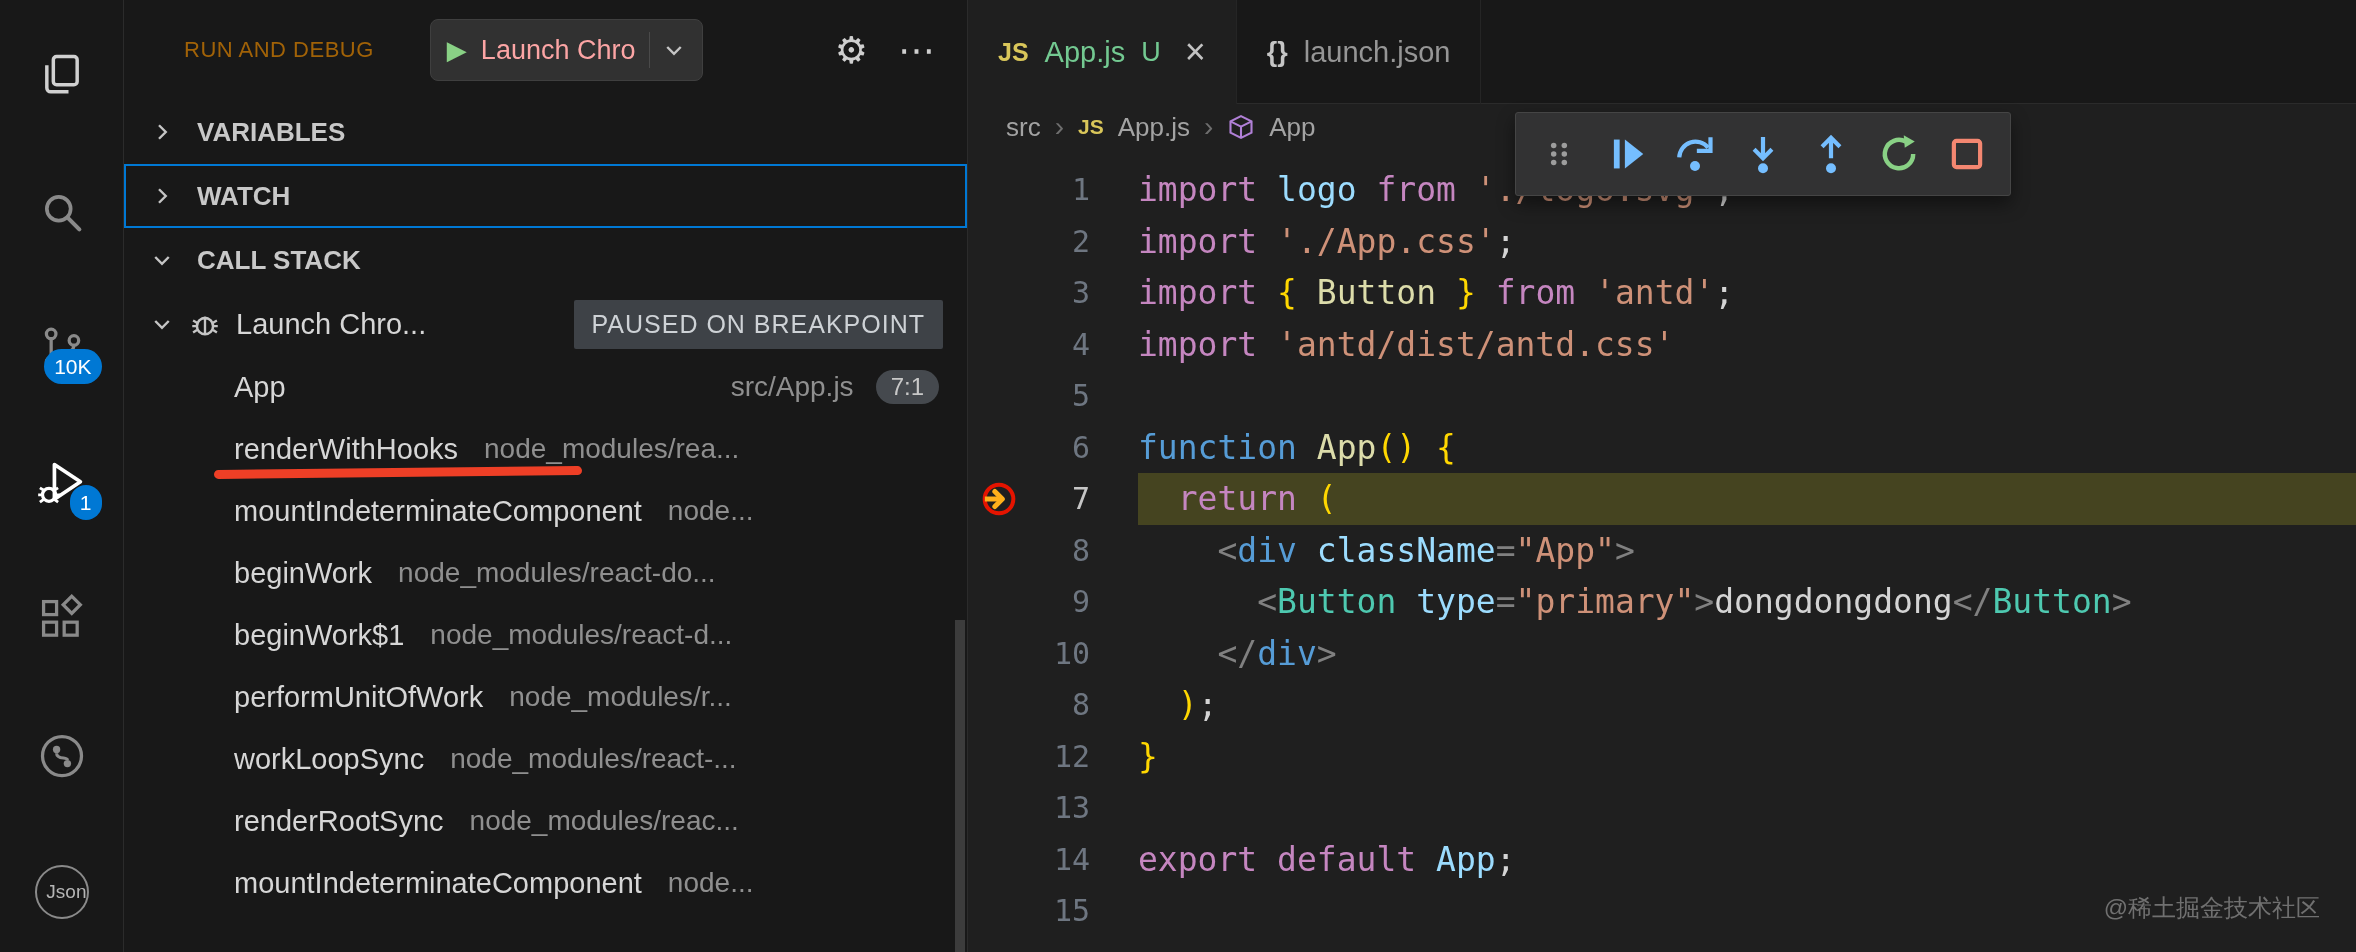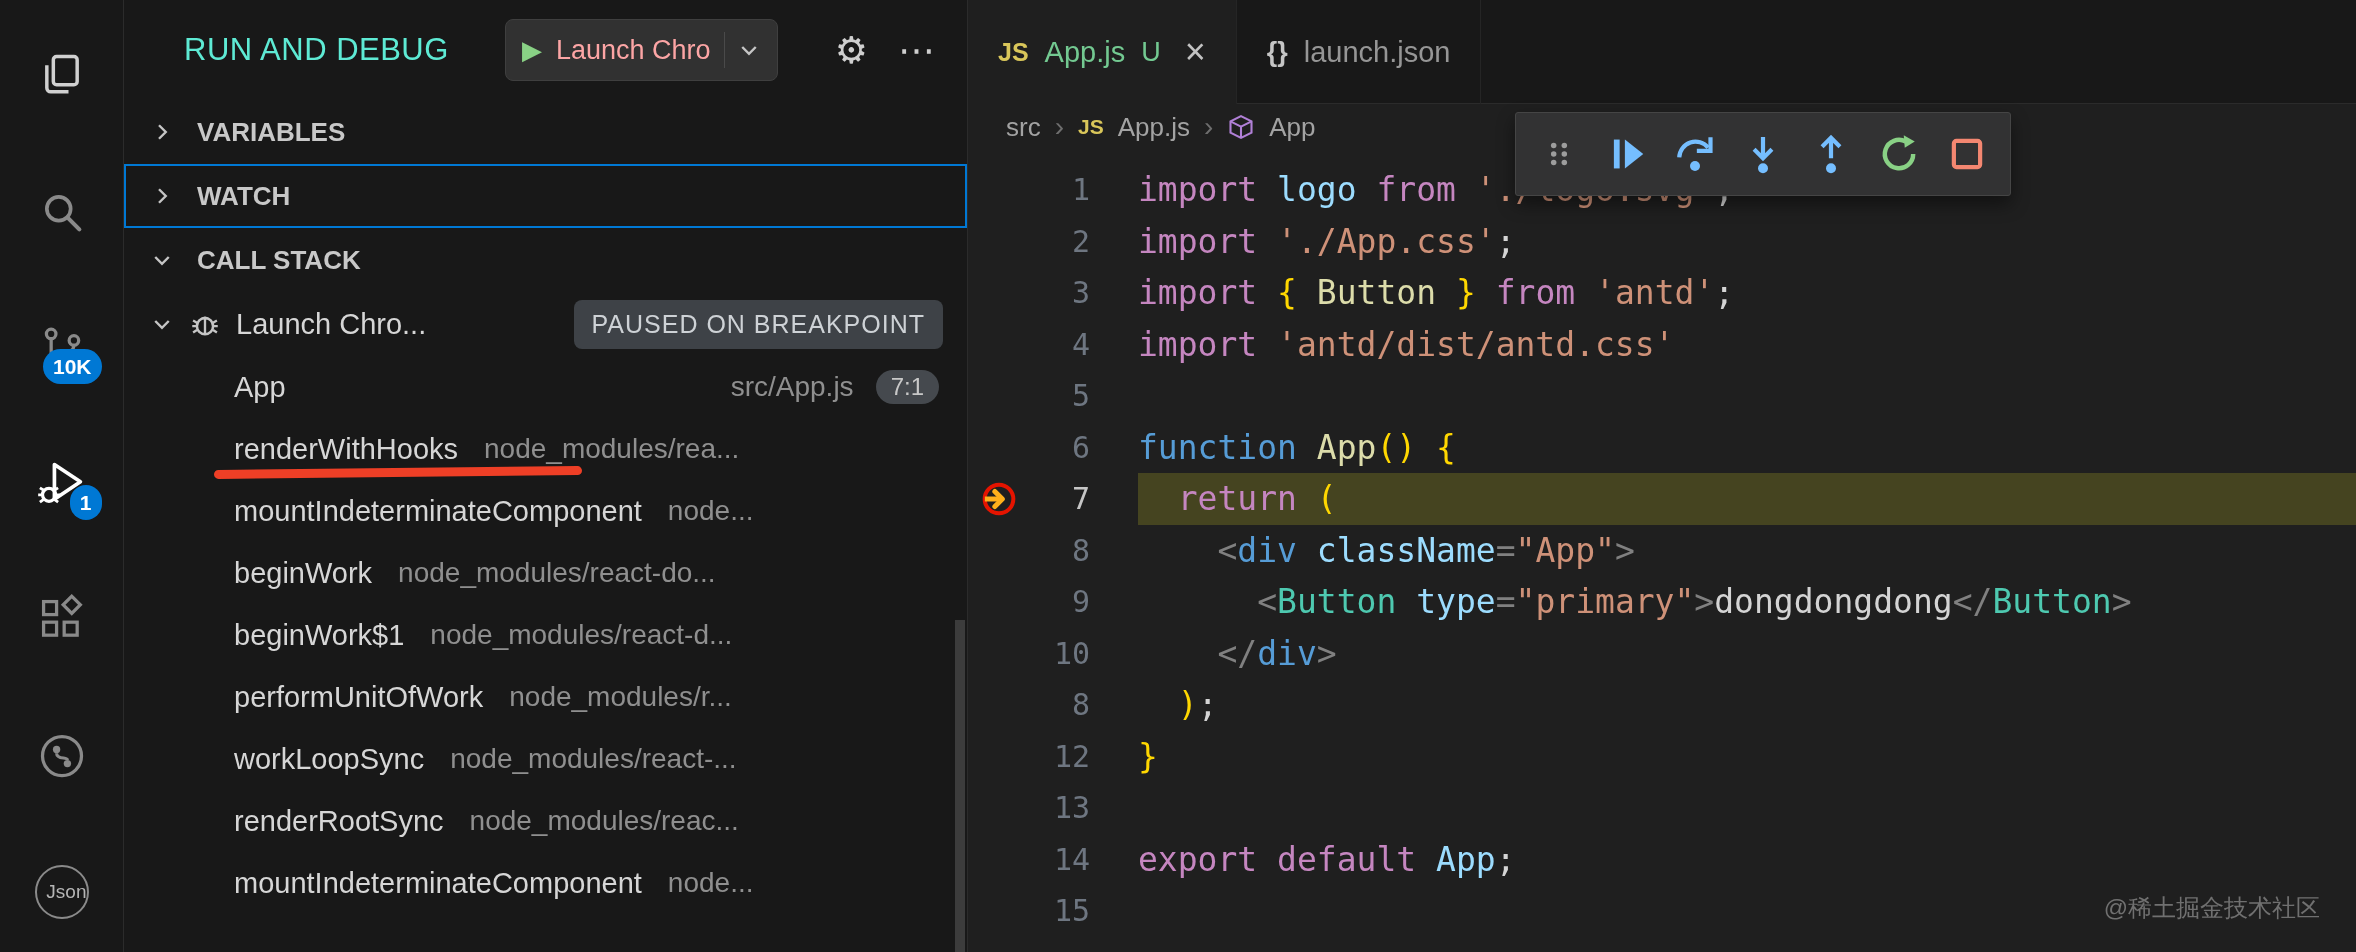--- a/index.html
+++ b/index.html
@@ -5,45 +5,45 @@
   *{margin:0;padding:0;box-sizing:border-box}
   html,body{width:2356px;height:952px;overflow:hidden;background:#1f1f1f;
     font-family:"Liberation Sans",sans-serif;color:#ccc;-webkit-font-smoothing:antialiased}
   .app{position:absolute;inset:0;display:flex}
 
   
   .activitybar{width:124px;background:#181818;border-right:1px solid #2b2b2b;
     display:flex;flex-direction:column;align-items:center;padding-top:48px;gap:80px;flex:none}
   .ab-item{position:relative;width:56px;height:56px;display:flex;align-items:center;justify-content:center;cursor:pointer}
   .ab-badge{position:absolute;bottom:-8px;right:-12px;background:var(--badge,#0078d4);color:#fff;
-    border-radius:22px;font-size:21px;font-weight:700;line-height:1;padding:7px 10px;min-width:32px;text-align:center}
+    border-radius:22px;font-size:21px;font-weight:400;line-height:1;padding:7px 10px;min-width:32px;text-align:center}
   .json-circle{width:54px;height:54px;border:2px solid #8a8a8a;border-radius:50%;
     display:flex;align-items:center;justify-content:flex-end;font-size:19px;color:#b5b5b5}
 
   
   .sidebar{width:844px;background:#181818;border-right:1px solid #2b2b2b;position:relative;flex:none}
   .sb-header{height:100px;display:flex;align-items:center;padding:0 30px 0 60px}
-  .sb-title{font-size:31px;letter-spacing:.5px;color:#5eead4;white-space:nowrap}
+  .sb-title{font-size:22px;letter-spacing:.5px;color:#a16207;white-space:nowrap}
   .launch-btn{margin-left:56px;height:62px;background:#313131;border:1px solid #3f3f3f;border-radius:8px;
     display:flex;align-items:center;gap:14px;padding:0 16px;cursor:pointer}
   .launch-btn .play{color:var(--green,#89D185);font-size:26px}
   .launch-btn .lbl{font-size:27px;color:#fca5a5;white-space:nowrap}
   .launch-btn .dd{display:flex;align-items:center;padding-left:12px;border-left:1px solid #4a4a4a;height:36px}
   .hdr-ico{color:#cfcfcf;font-size:37px;cursor:pointer;line-height:1}
   .hdr-ico.gear{margin-left:auto}
   .hdr-ico.more{margin-left:30px;letter-spacing:2px}
 
   .sb-sec{height:64px;display:flex;align-items:center;gap:23px;padding-left:26px;
     font-size:26px;font-weight:700;color:#c8c8c8;cursor:pointer}
   .sb-sec.focused{outline:2px solid var(--accent,#0078d4);outline-offset:-2px}
 
   .session-row{height:64px;display:flex;align-items:center;gap:14px;padding:0 24px 0 26px;cursor:pointer}
   .sess-name{font-size:29px;color:#d6d6d6;white-space:nowrap}
   .sess-badge{margin-left:auto;background:#3e4247;color:#ced2d6;font-size:25px;letter-spacing:1px;
-    padding:10px 18px;border-radius:8px;white-space:nowrap}
+    padding:10px 18px;border-radius:2px;white-space:nowrap}
 
   .frames{position:relative}
   .frame{height:62px;display:flex;align-items:center;padding:0 28px 0 110px;cursor:pointer}
   .f-name{font-size:29px;color:#d6d6d6;white-space:nowrap}
   .f-path{font-size:28px;color:#8f8f8f;margin-left:26px;white-space:nowrap;overflow:hidden}
   .f-path.pushed{margin-left:auto}
   .f-badge{margin-left:22px;background:#45494e;color:#c8c8c8;font-size:24px;border-radius:18px;padding:3px 15px}
   .annotation{position:absolute;left:90px;top:468px;width:368px;height:9px;
     background:var(--annotation,#ee3f26);border-radius:6px;transform:rotate(-.6deg)}
   .sb-scroll{position:absolute;right:2px;top:620px;width:10px;height:332px;background:rgba(121,121,121,.38)}

